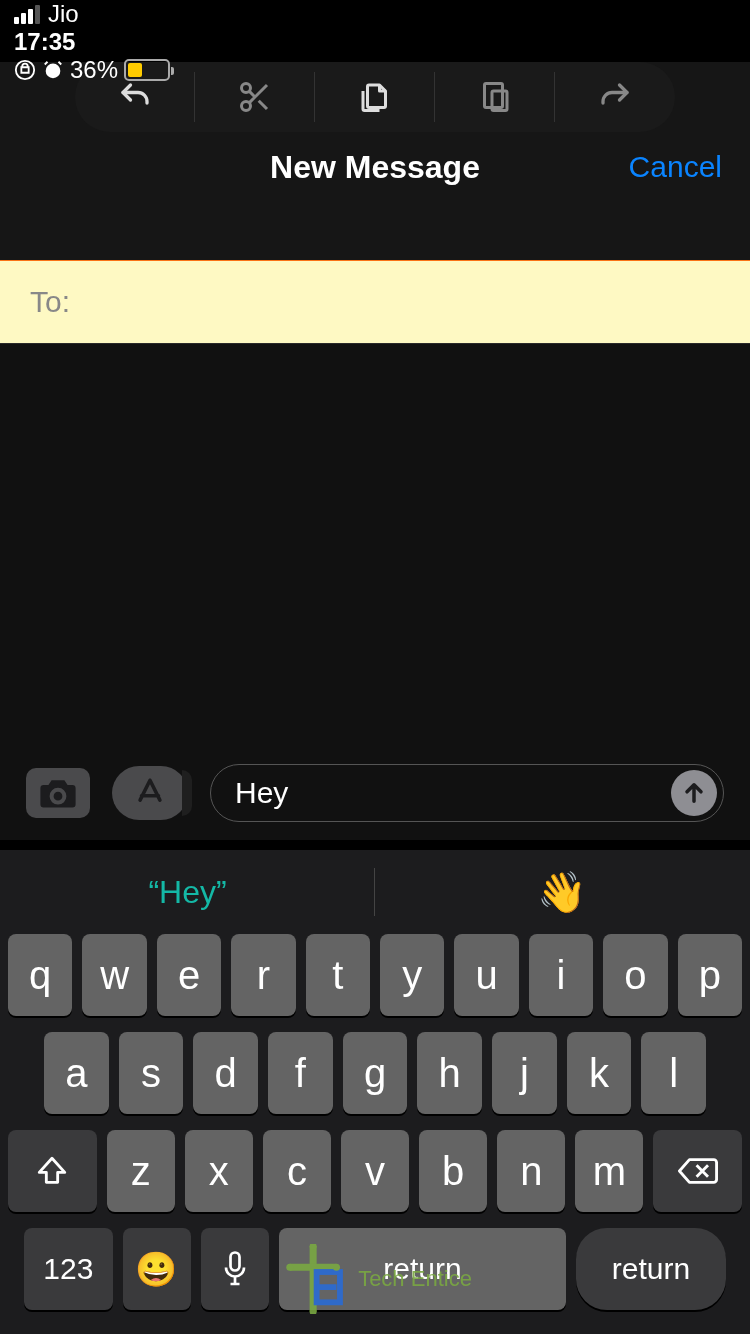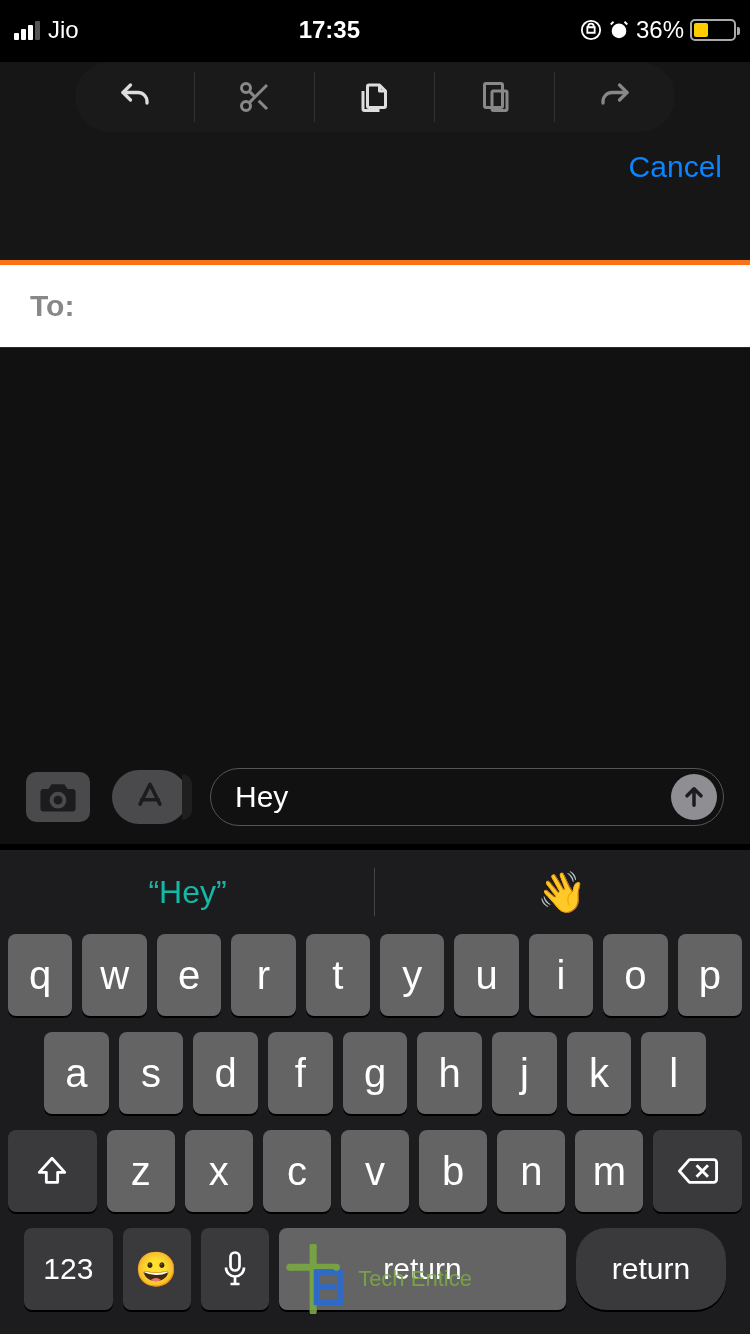--- a/index.html
+++ b/index.html
@@ -1,19 +1,19 @@
 <!DOCTYPE html>
 <html><head>
 <meta charset="utf-8">
 <style>
   * { margin: 0; padding: 0; box-sizing: border-box; font-family: -apple-system, "Helvetica Neue", Arial, sans-serif; }
   body { width: 750px; height: 1334px; background: #000; overflow: hidden; position: relative; color: #fff; }
 
   
-  .status-bar { height: 44px; display: flex; align-items: flex-end; justify-content: space-between; padding: 0 14px; font-size: 24px; font-weight: 500; }
+  .status-bar { height: 44px; display: flex; align-items: flex-start; justify-content: space-between; padding: 0 14px; font-size: 24px; font-weight: 500; flex-direction: column; }
   .status-left { display: flex; align-items: center; gap: 8px; }
   .status-right { display: flex; align-items: center; gap: 6px; }
   .signal { display: flex; align-items: flex-end; gap: 2px; height: 20px; }
   .signal span { width: 5px; background: #fff; border-radius: 1px; }
   .signal span:nth-child(1){height:7px;} .signal span:nth-child(2){height:11px;} .signal span:nth-child(3){height:15px;} .signal span:nth-child(4){height:19px;background:#555;}
   .battery { width: 46px; height: 22px; border: 2px solid #aaa; border-radius: 5px; position: relative; display: flex; align-items: center; padding: 2px; }
   .battery::after { content:''; position:absolute; right:-6px; top:6px; width:3px; height:8px; background:#aaa; border-radius:0 2px 2px 0; }
   .battery-fill { width: 36%; height: 100%; background: #ffcc00; border-radius: 2px; }
 
   
@@ -25,21 +25,21 @@
 
   
   .header { display:flex; align-items:center; justify-content:center; height: 70px; position: relative; background:#161616;}
   .header-title { font-size: 32px; font-weight: 700; color:#fff; }
   .cancel { position:absolute; right:28px; font-size: 30px; color:#0a84ff; }
 
   .sheet { background:#161616; }
   .sheet-pad { height: 58px; }
 
   
-  .to-row { border-top:5px solid #f97316; border-bottom:1px solid #2a2a2a; padding: 24px 30px; background:#ffffff;font-weight:bold; }
+  .to-row { border-top:1px solid #f97316; border-bottom:1px solid #2a2a2a; padding: 24px 30px; background:#fef9c3; }
   .to-label { font-size: 30px; color:#888; }
 
   .body-area { background:#111; height: 420px; }
 
   
   .compose-bar { display:flex; align-items:center; gap: 22px; padding: 0 26px 18px; background:#111; }
   .cam-btn, .appstore-btn { display:flex; align-items:center; justify-content:center; }
   .cam-btn { width:64px; height:50px; background:#4a4a4c; border-radius:10px; }
   .appstore-btn { width:76px; height:54px; background:#4a4a4c; border-radius:27px; position:relative; }
   .appstore-btn::after{content:'';position:absolute;right:-4px;top:4px;bottom:4px;width:10px;border-radius:0 27px 27px 0;background:#1f1f1f;}
@@ -129,20 +129,21 @@
     </div>
     <div class="tb">
       <svg width="36" height="36" viewBox="0 0 24 24" fill="none" stroke-width="2.2" stroke-linecap="round" stroke-linejoin="round">
           <path d="M15 14l5-5-5-5"></path>
           <path d="M20 9H10a6 6 0 00-6 6v1"></path>
         </svg>
     </div>
   </div>
 
   <div class="header">
+    <div class="header-title">New Message</div>
     <div class="cancel">Cancel</div>
   </div>
   <div class="sheet-pad"></div>
 </div>
 
 <div class="to-row">
   <span class="to-label">To:</span>
 </div>
 
 <div class="body-area"></div>

